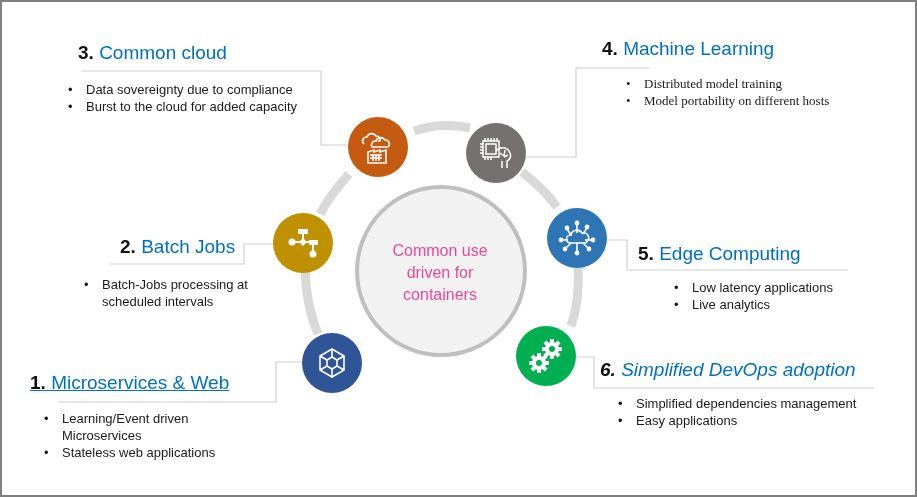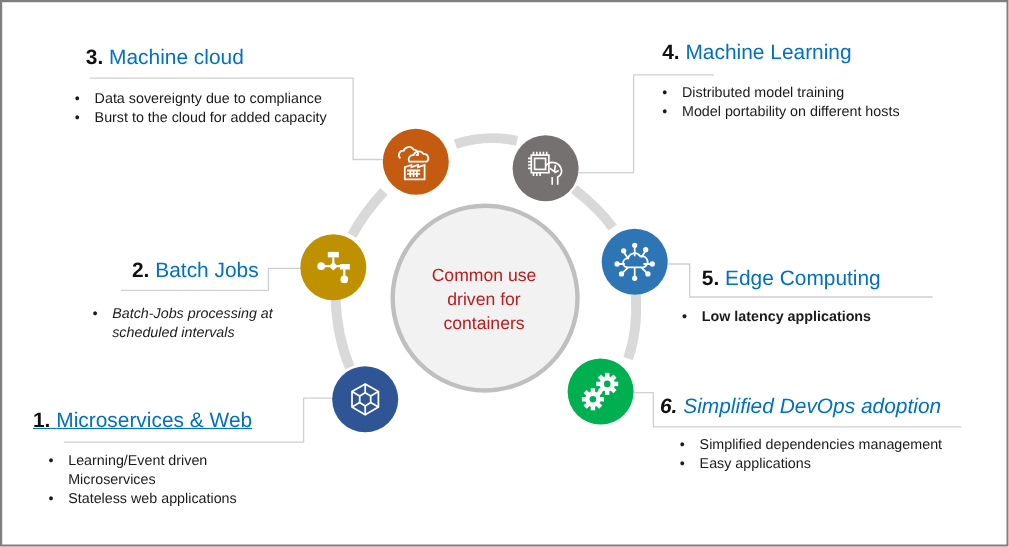--- a/index.html
+++ b/index.html
@@ -8,21 +8,21 @@
   .frame { position:absolute; left:0; top:0; width:913px; height:493px;
            border:2px solid #7f7f7f; box-sizing:content-box; }
   svg.lines { position:absolute; left:0; top:0; }
   .heading { position:absolute; font-size:19px; white-space:nowrap; color:#0070c0; }
   .heading .num { color:#111; font-weight:bold; }
   ul.bullets { position:absolute; margin:0; padding:0 0 0 0; list-style:none;
                font-size:13px; color:#1a1a1a; line-height:17px; }
   ul.bullets li { position:relative; padding-left:22px; }
   ul.bullets li::before { content:"•"; position:absolute; left:4px; top:0; }
   .center-text { position:absolute; left:370px; top:240px; width:140px; text-align:center;
-                 font-size:16px; line-height:22px; color:#b91c1c; }
+                 font-size:16px; line-height:22px; color:#ec4899; }
   .icon-circle { position:absolute; width:60px; height:60px; border-radius:50%;
                  display:flex; align-items:center; justify-content:center; }
   .icon-circle svg { width:40px; height:40px; }
 </style>
 </head>
 <body>
 
 <div class="frame"></div>
 
 <svg class="lines" width="917" height="497">
@@ -118,50 +118,51 @@
 </div>
 
 <div class="center-text">
   <div>Common use</div>
   <div>driven for</div>
   <div>containers</div>
 </div>
 
 <div class="heading" style="left:78px;top:42px;">
   <span class="num">3.</span>
-  <span>Machine cloud</span>
+  <span>Common cloud</span>
 </div>
 <ul class="bullets" style="left:64px;top:81px;">
   <li>Data sovereignty due to compliance</li>
   <li>Burst to the cloud for added capacity</li>
 </ul>
 
 <div class="heading" style="left:602px;top:38px;">
   <span class="num">4.</span>
   <span>Machine Learning</span>
 </div>
-<ul class="bullets" style="left:598px;top:75px;">
+<ul class="bullets" style="left:622px;top:75px;font-family:Liberation Serif, serif;">
   <li>Distributed model training</li>
   <li>Model portability on different hosts</li>
 </ul>
 
 <div class="heading" style="left:120px;top:236px;">
   <span class="num">2.</span>
   <span>Batch Jobs</span>
 </div>
-<ul class="bullets" style="left:80px;top:276px;width:200px;font-style:italic;">
+<ul class="bullets" style="left:80px;top:276px;width:200px;">
   <li>Batch-Jobs processing at scheduled intervals</li>
 </ul>
 
 <div class="heading" style="left:638px;top:243px;">
   <span class="num">5.</span>
   <span>Edge Computing</span>
 </div>
-<ul class="bullets" style="left:616px;top:279px;font-weight:bold;">
+<ul class="bullets" style="left:670px;top:279px;">
   <li>Low latency applications</li>
+  <li>Live analytics</li>
 </ul>
 
 <div class="heading" style="left:30px;top:372px;text-decoration:underline;">
   <span class="num">1.</span>
   <span>Microservices &amp; Web</span>
 </div>
 <ul class="bullets" style="left:40px;top:410px;width:190px;">
   <li>Learning/Event driven Microservices</li>
   <li>Stateless web applications</li>
 </ul>

